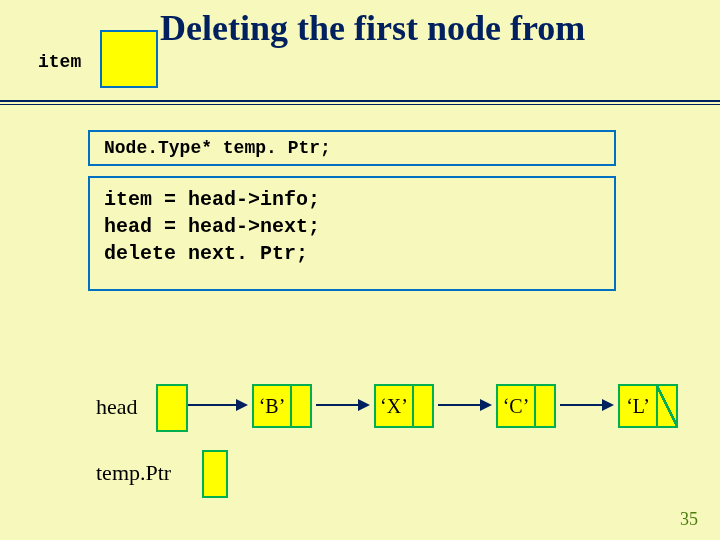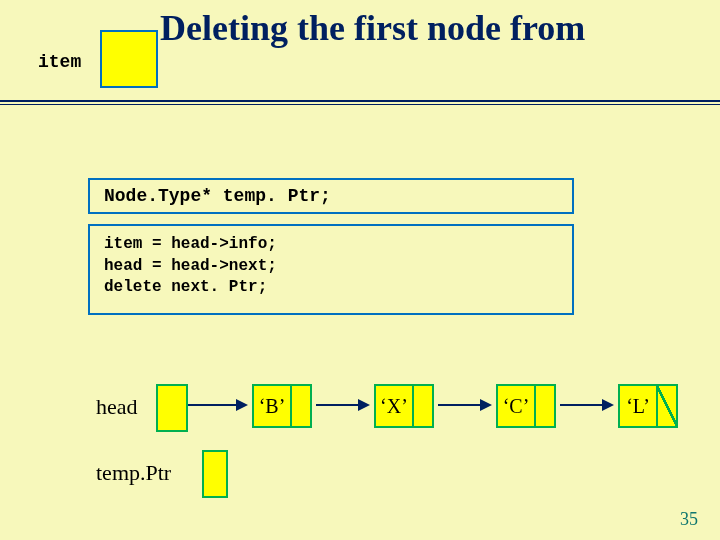--- a/index.html
+++ b/index.html
@@ -39,36 +39,35 @@
     height: 54px;
     background: #ffff00;
     border: 2px solid #0070c0;
   }
   .hr1 { position:absolute; left:0; right:0; top:100px; height:2px; background:#002060;}
   .hr2 { position:absolute; left:0; right:0; top:104px; height:1px; background:#002060;}
 
   .code-wrap{
     position:absolute;
     left:88px; top:130px;
-    width:486px;
-    margin-top:48px;
+    width:528px;
   }
   .code-line1{
     border:2px solid #0070c0;
     padding:6px 14px;
     font-weight:bold;
     font-size:18px;
     background:#f7f8bb;
   }
   .gap{height:10px;}
   .code-block2{
     border:2px solid #0070c0;
-    padding:8px 14px 14px 14px;
+    padding:8px 14px 22px 14px;
     font-weight:bold;
-    font-size:16px;
+    font-size:20px;
     line-height:1.35;
     background:#f7f8bb;
   }
 
   .ll-area{
     position:absolute;
     top:380px; left:96px; right:30px; height:60px;
   }
   .head-label{
     position:absolute; top:14px; left:0;
@@ -111,21 +110,21 @@
     font-family:"Times New Roman",serif; font-size:22px;
   }
   .tempptr-box{
     position:absolute; top:450px; left:202px;
     width:22px; height:44px;
     background:#ffff00; border:2px solid #00b050;
   }
 
   .pagenum{
     position:absolute; right:22px; bottom:10px;
-    font-family:"Times New Roman",serif; color:#0f766e; font-size:18px;
+    font-family:"Times New Roman",serif; color:#4d7c0f; font-size:18px;
   }
 </style>
 </head>
 <body>
 
 <div class="title">
   <span>Deleting the first node from</span><br>
 </div>
 
 <div class="item-label">item</div>

